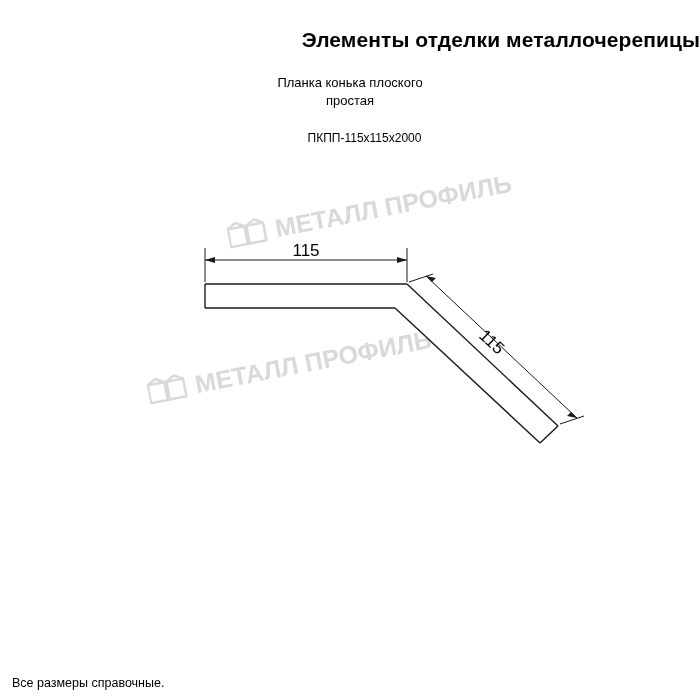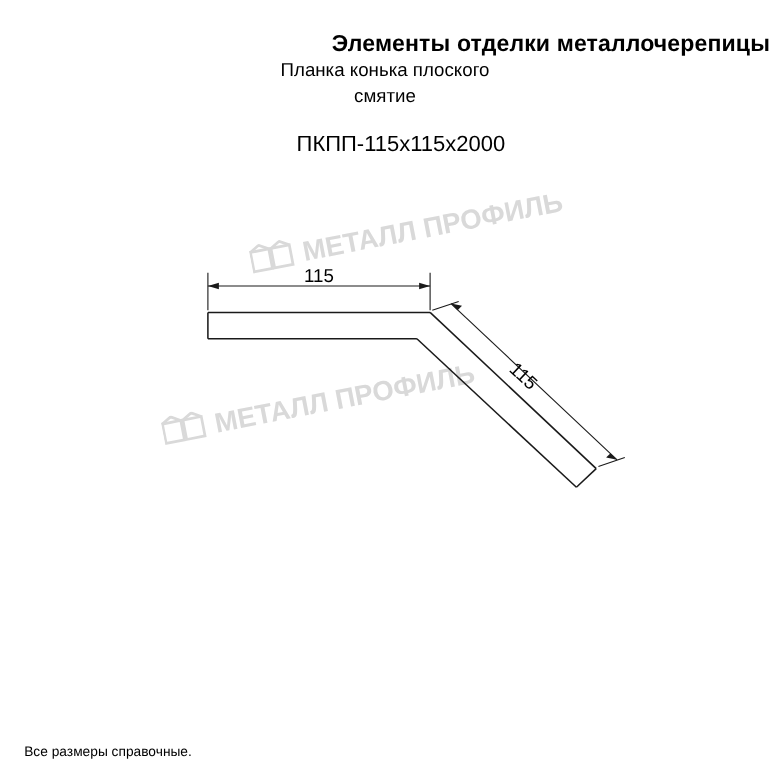--- a/index.html
+++ b/index.html
@@ -27,41 +27,43 @@
     text-align: center;
   }
   .title-main {
     font-size: 21px;
     font-weight: bold;
     margin-top: 28px;
     letter-spacing: 0.1px;
     text-align: right;
   }
   .title-sub {
-    font-size: 17px;
+    font-size: 13px;
+    margin-top: 22px;
     line-height: 1.42;
   }
   .title-code {
-    font-size: 20px;
+    font-size: 12px;
     margin-top: 20px;
     padding-left: 29px;
   }
   .drawing {
     position: absolute;
     top: 170px;
-    left: 17px;
+    left: 1px;
     width: 564px;
     height: 340px;
+    padding-left: 32px;
   }
   .drawing svg {
     display: block;
   }
   .footer {
     position: absolute;
-    left: 22px;
+    left: 12px;
     bottom: 8px;
     font-size: 12.5px;
     line-height: 1.45;
   }
   .footer div {
     white-space: nowrap;
   }
   .wm {
     position: absolute;
     color: #d9d9d9;
@@ -90,21 +92,21 @@
 </style>
 </head>
 <body>
 
 <div class="page">
 
   <div class="header">
     <div class="title-main">Элементы отделки металлочерепицы</div>
     <div class="title-sub">
       <div>Планка конька плоского</div>
-      <div>смятие</div>
+      <div>простая</div>
     </div>
     <div class="title-code">ПКПП-115x115x2000</div>
   </div>
 
   <div class="wm wm-1">
     <span class="wm-ico">
       <svg width="42" height="26" viewBox="0 0 42 26" aria-hidden="true">
         <rect x="1" y="6" width="17" height="18" fill="none" stroke="#d9d9d9" stroke-width="2.5"></rect>
         <rect x="20" y="6" width="17" height="18" fill="none" stroke="#d9d9d9" stroke-width="2.5"></rect>
         <path d="M1 6 L9.5 1 L18 6" fill="none" stroke="#d9d9d9" stroke-width="2.5"></path>

